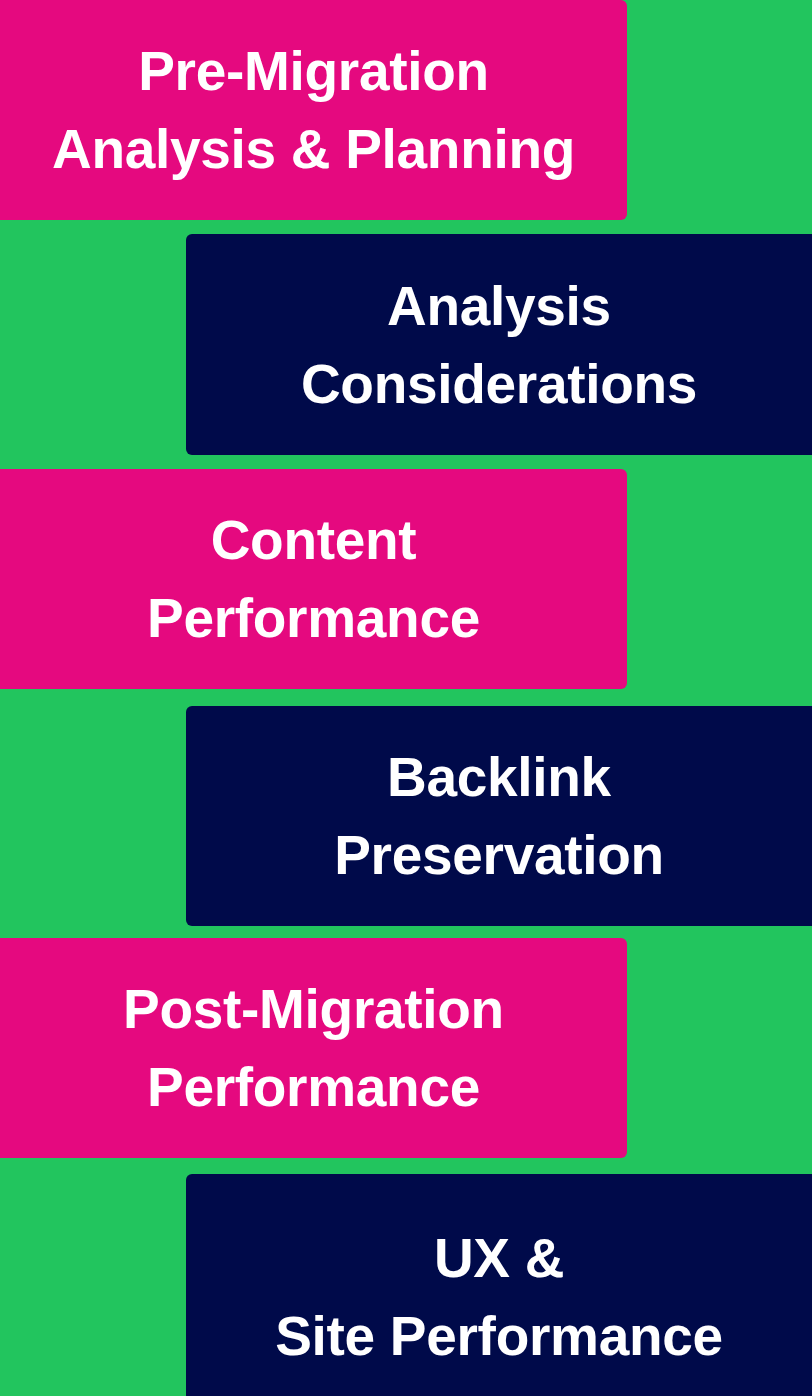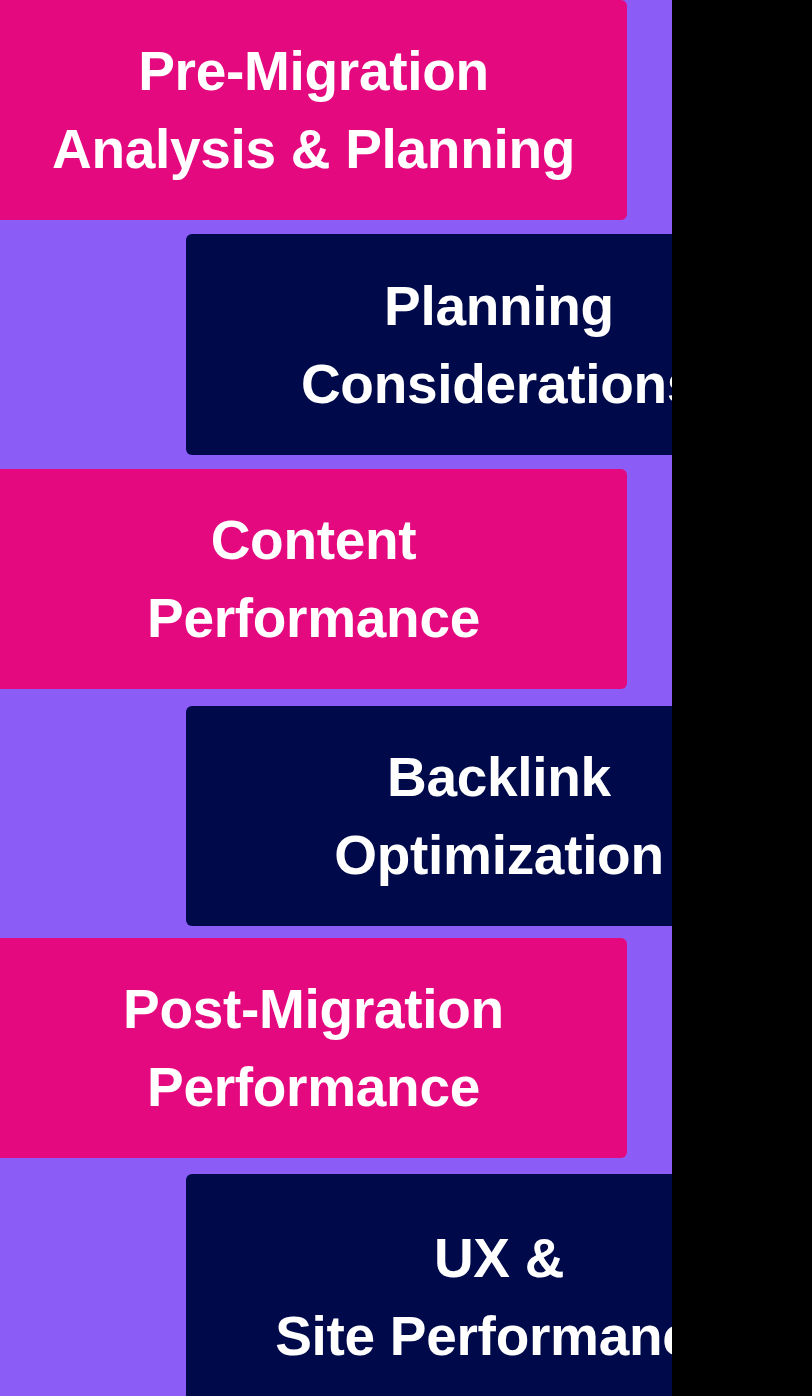--- a/index.html
+++ b/index.html
@@ -7,23 +7,23 @@
     margin: 0;
     padding: 0;
     background: #000000;
   }
   body {
     font-family: "Liberation Sans", "DejaVu Sans", sans-serif;
   }
 
   #stage {
     position: relative;
-    width: 672px;
+    width: 812px;
     height: 1396px;
-    background: #8b5cf6;
+    background: #22c55e;
     overflow: hidden;
   }
 
   .step {
     position: absolute;
     display: flex;
     align-items: center;
     box-sizing: border-box;
     border-radius: 6px;
   }
@@ -69,32 +69,32 @@
 <body>
 
 <div id="stage">
 
   <div class="step pink s1">
     <span class="step-label">Pre-Migration
 Analysis &amp; Planning</span>
   </div>
 
   <div class="step navy s2">
-    <span class="step-label">Planning
+    <span class="step-label">Analysis
 Considerations</span>
   </div>
 
   <div class="step pink s3">
     <span class="step-label">Content
 Performance</span>
   </div>
 
   <div class="step navy s4">
     <span class="step-label">Backlink
-Optimization</span>
+Preservation</span>
   </div>
 
   <div class="step pink s5">
     <span class="step-label">Post-Migration
 Performance</span>
   </div>
 
   <div class="step navy s6">
     <span class="step-label">UX &amp;
 Site Performance</span>

